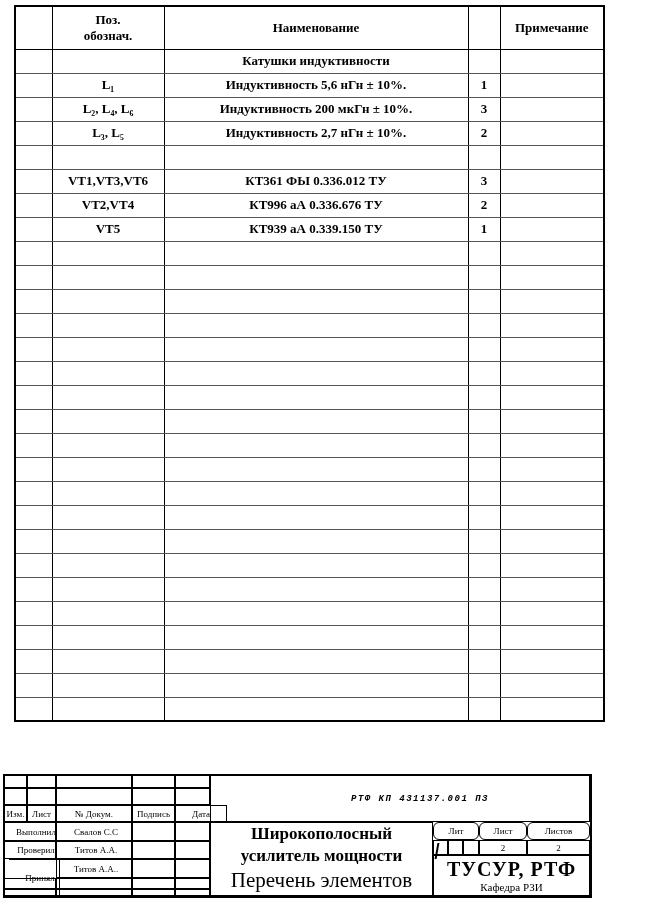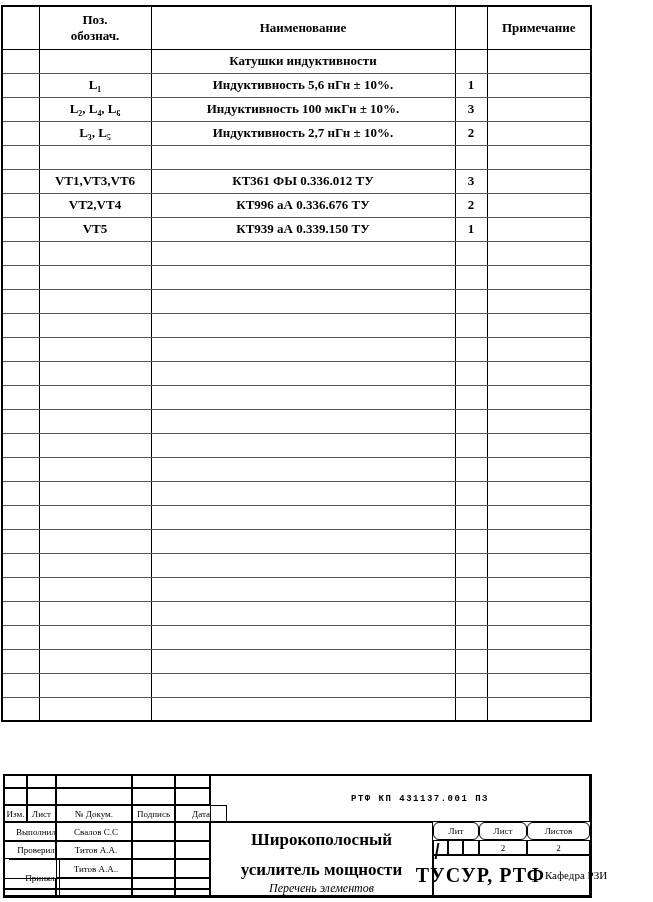--- a/index.html
+++ b/index.html
@@ -1,20 +1,20 @@
 <!DOCTYPE html>
 <html><head>
 <meta charset="utf-8">
 <style>
   html,body{margin:0;padding:0;background:#ffffff;}
   .page{position:relative;width:653px;height:902px;background:#fff;overflow:hidden;
         font-family:"Liberation Serif","DejaVu Serif",serif;color:#000;}
 
   
-  table.parts{position:absolute;left:1px;top:5px;width:589px;border-collapse:collapse;
+  table.parts{position:absolute;left:14px;top:5px;width:589px;border-collapse:collapse;
               table-layout:fixed;border:2px solid #000;}
   table.parts td, table.parts th{
       border-left:1px solid #000;border-right:1px solid #000;
       border-top:1px solid #555;border-bottom:1px solid #555;
       padding:0;overflow:hidden;white-space:nowrap;
       font-weight:bold;font-size:13px;text-align:center;vertical-align:middle;}
   table.parts thead tr{height:43px;}
   table.parts thead th{border-bottom:1px solid #000;}
   table.parts tbody tr{height:24px;}
   .hdr-pos{font-size:13px;line-height:1.25;}
@@ -22,27 +22,27 @@
   .hdr-note{font-size:13px;}
 
   
   .tb{position:absolute;left:3px;top:774px;width:589px;height:124px;
       border:2px solid #000;box-sizing:border-box;}
   .tb .c{position:absolute;box-sizing:border-box;border:1px solid #000;
          display:flex;align-items:center;justify-content:center;
          font-size:9px;overflow:visible;white-space:nowrap;}
   .tb .nolb{border-left:none;} .tb .notb{border-top:none;}
   .doc-num{font-family:"Liberation Mono","DejaVu Sans Mono",monospace;
-           font-weight:bold;font-size:15px;letter-spacing:1.5px;padding-left:40px;}
+           font-weight:bold;font-style:italic;font-size:15px;letter-spacing:1.5px;padding-left:40px;}
   .role{justify-content:flex-start;padding-left:12px;font-size:9px;}
   .pname{justify-content:flex-start;padding-left:4px;font-size:10px;}
   .title-cell{flex-direction:column;justify-content:center;line-height:1.3;}
-  .title-bold{font-weight:bold;font-size:17px;margin-top:8px;}
-  .title-reg{font-size:12px;font-style:italic;}
-  .org-cell{flex-direction:row;justify-content:center;line-height:1.15;}
+  .title-bold{font-weight:bold;font-size:17px;}
+  .title-reg{font-size:21px;}
+  .org-cell{flex-direction:column;justify-content:center;line-height:1.15;}
   .org-name{font-weight:bold;font-size:20px;letter-spacing:1px;}
   .org-dept{font-size:11px;text-align:center;}
   .small-lbl{font-size:10px;border-radius:6px;}
   .val{font-size:11px;}
   .lit-mark{position:absolute;left:2px;top:2px;width:2px;height:16px;background:#000;
             transform:skewX(-10deg);}
 </style>
 </head>
 <body>
 
@@ -79,21 +79,21 @@
         <tr>
           <td></td>
           <td>L₁</td>
           <td>Индуктивность 5,6 нГн ± 10%.</td>
           <td>1</td>
           <td></td>
         </tr>
         <tr>
           <td></td>
           <td>L₂, L₄, L₆</td>
-          <td>Индуктивность 100 мкГн ± 10%.</td>
+          <td>Индуктивность 200 мкГн ± 10%.</td>
           <td>3</td>
           <td></td>
         </tr>
         <tr>
           <td></td>
           <td>L₃, L₅</td>
           <td>Индуктивность 2,7 нГн ± 10%.</td>
           <td>2</td>
           <td></td>
         </tr>

